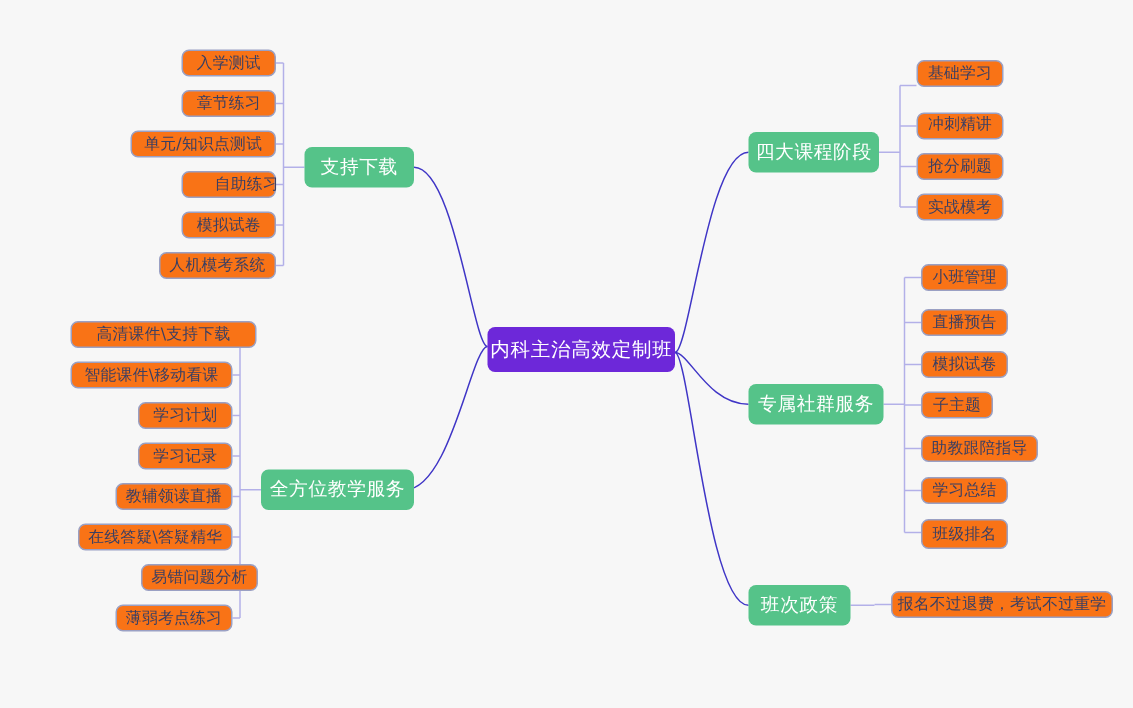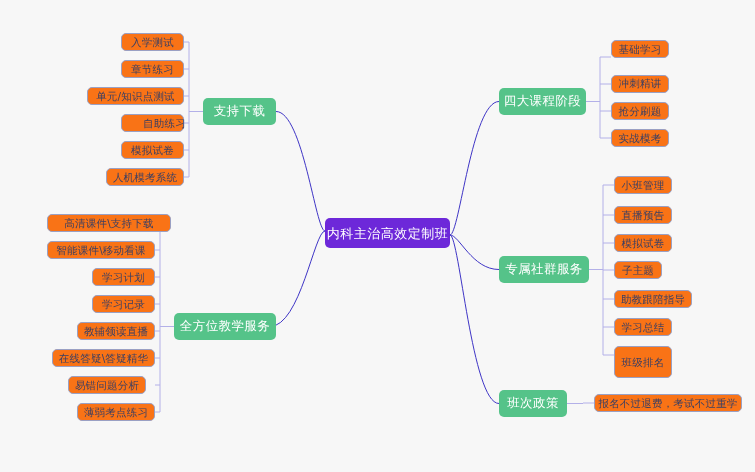--- a/index.html
+++ b/index.html
@@ -108,31 +108,31 @@
       <div class="node leaf" style="left: 121px; top: 114px; width: 63px; height: 18px; padding-left: 31px;">自助练习</div>
       <div class="node leaf" style="left: 121px; top: 141px; width: 63px; height: 18px;">模拟试卷</div>
       <div class="node leaf" style="left: 106px; top: 168px; width: 78px; height: 18px;">人机模考系统</div>
       <div class="node branch" style="left: 174px; top: 313px; width: 102px; height: 27px;">全方位教学服务</div>
       <div class="node leaf" style="left: 47px; top: 214px; width: 124px; height: 18px;">高清课件\支持下载</div>
       <div class="node leaf" style="left: 47px; top: 241px; width: 108px; height: 18px;">智能课件\移动看课</div>
       <div class="node leaf" style="left: 92px; top: 268px; width: 63px; height: 18px;">学习计划</div>
       <div class="node leaf" style="left: 92px; top: 295px; width: 63px; height: 18px;">学习记录</div>
       <div class="node leaf" style="left: 77px; top: 322px; width: 78px; height: 18px;">教辅领读直播</div>
       <div class="node leaf" style="left: 52px; top: 349px; width: 103px; height: 18px;">在线答疑\答疑精华</div>
-      <div class="node leaf" style="left: 68px; top: 376px; width: 78px; height: 18px;">易错问题分析</div>
+      <div class="node leaf" style="left: 94px; top: 376px; width: 78px; height: 18px;">易错问题分析</div>
       <div class="node leaf" style="left: 77px; top: 403px; width: 78px; height: 18px;">薄弱考点练习</div>
       <div class="node branch" style="left: 499px; top: 88px; width: 87px; height: 27px;">四大课程阶段</div>
       <div class="node leaf" style="left: 611px; top: 40px; width: 58px; height: 18px;">基础学习</div>
       <div class="node leaf" style="left: 611px; top: 75px; width: 58px; height: 18px; font-family: Liberation Mono, monospace;">冲刺精讲</div>
       <div class="node leaf" style="left: 611px; top: 102px; width: 58px; height: 18px;">抢分刷题</div>
       <div class="node leaf" style="left: 611px; top: 129px; width: 58px; height: 18px;">实战模考</div>
       <div class="node branch" style="left: 499px; top: 256px; width: 90px; height: 27px;">专属社群服务</div>
       <div class="node leaf" style="left: 614px; top: 176px; width: 58px; height: 18px;">小班管理</div>
       <div class="node leaf" style="left: 614px; top: 206px; width: 58px; height: 18px;">直播预告</div>
       <div class="node leaf" style="left: 614px; top: 234px; width: 58px; height: 18px;">模拟试卷</div>
       <div class="node leaf" style="left: 614px; top: 261px; width: 48px; height: 18px;">子主题</div>
       <div class="node leaf" style="left: 614px; top: 290px; width: 78px; height: 18px;">助教跟陪指导</div>
       <div class="node leaf" style="left: 614px; top: 318px; width: 58px; height: 18px;">学习总结</div>
-      <div class="node leaf" style="left: 614px; top: 346px; width: 58px; height: 32px;">班级排名</div>
+      <div class="node leaf" style="left: 614px; top: 346px; width: 58px; height: 20px;">班级排名</div>
       <div class="node branch" style="left: 499px; top: 390px; width: 68px; height: 27px; text-align: center;">班次政策</div>
       <div class="node leaf" style="left: 594px; top: 394px; width: 148px; height: 18px;">报名不过退费，考试不过重学</div>
     </div>
 </div>
 
 </body></html>

